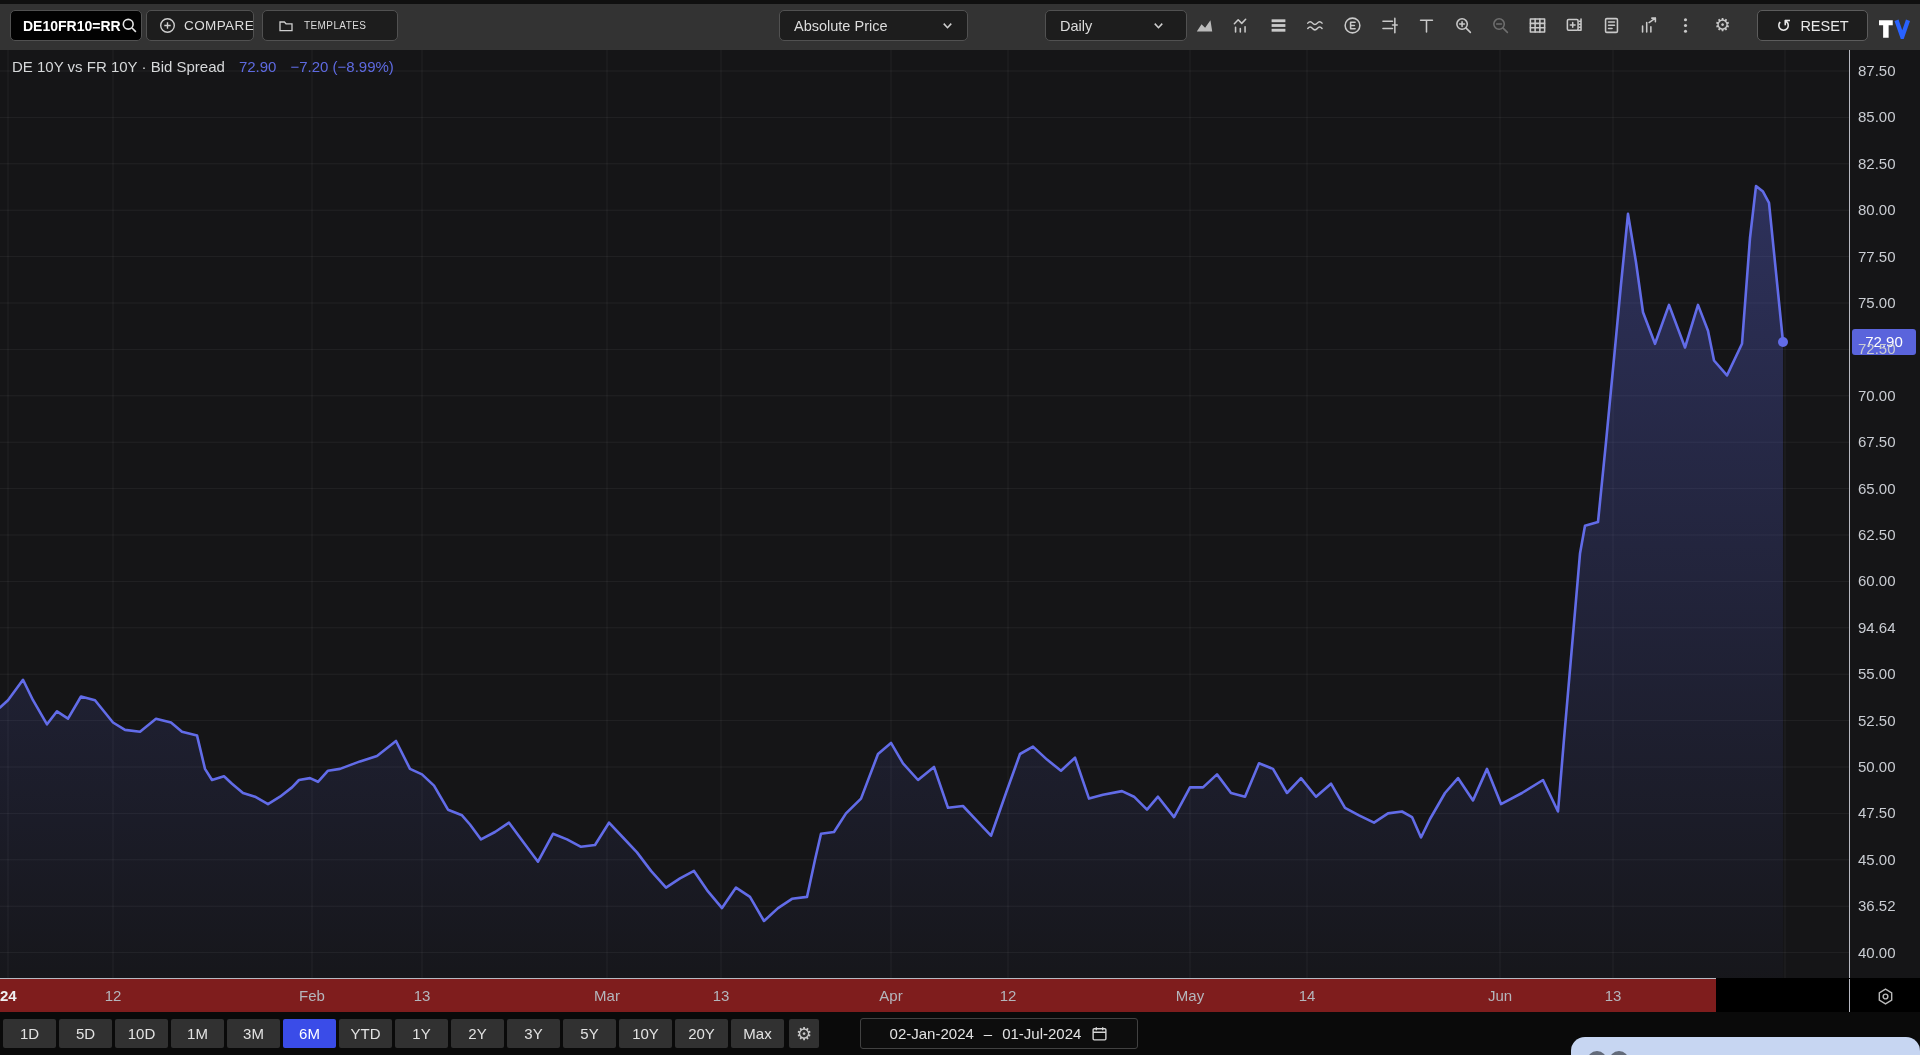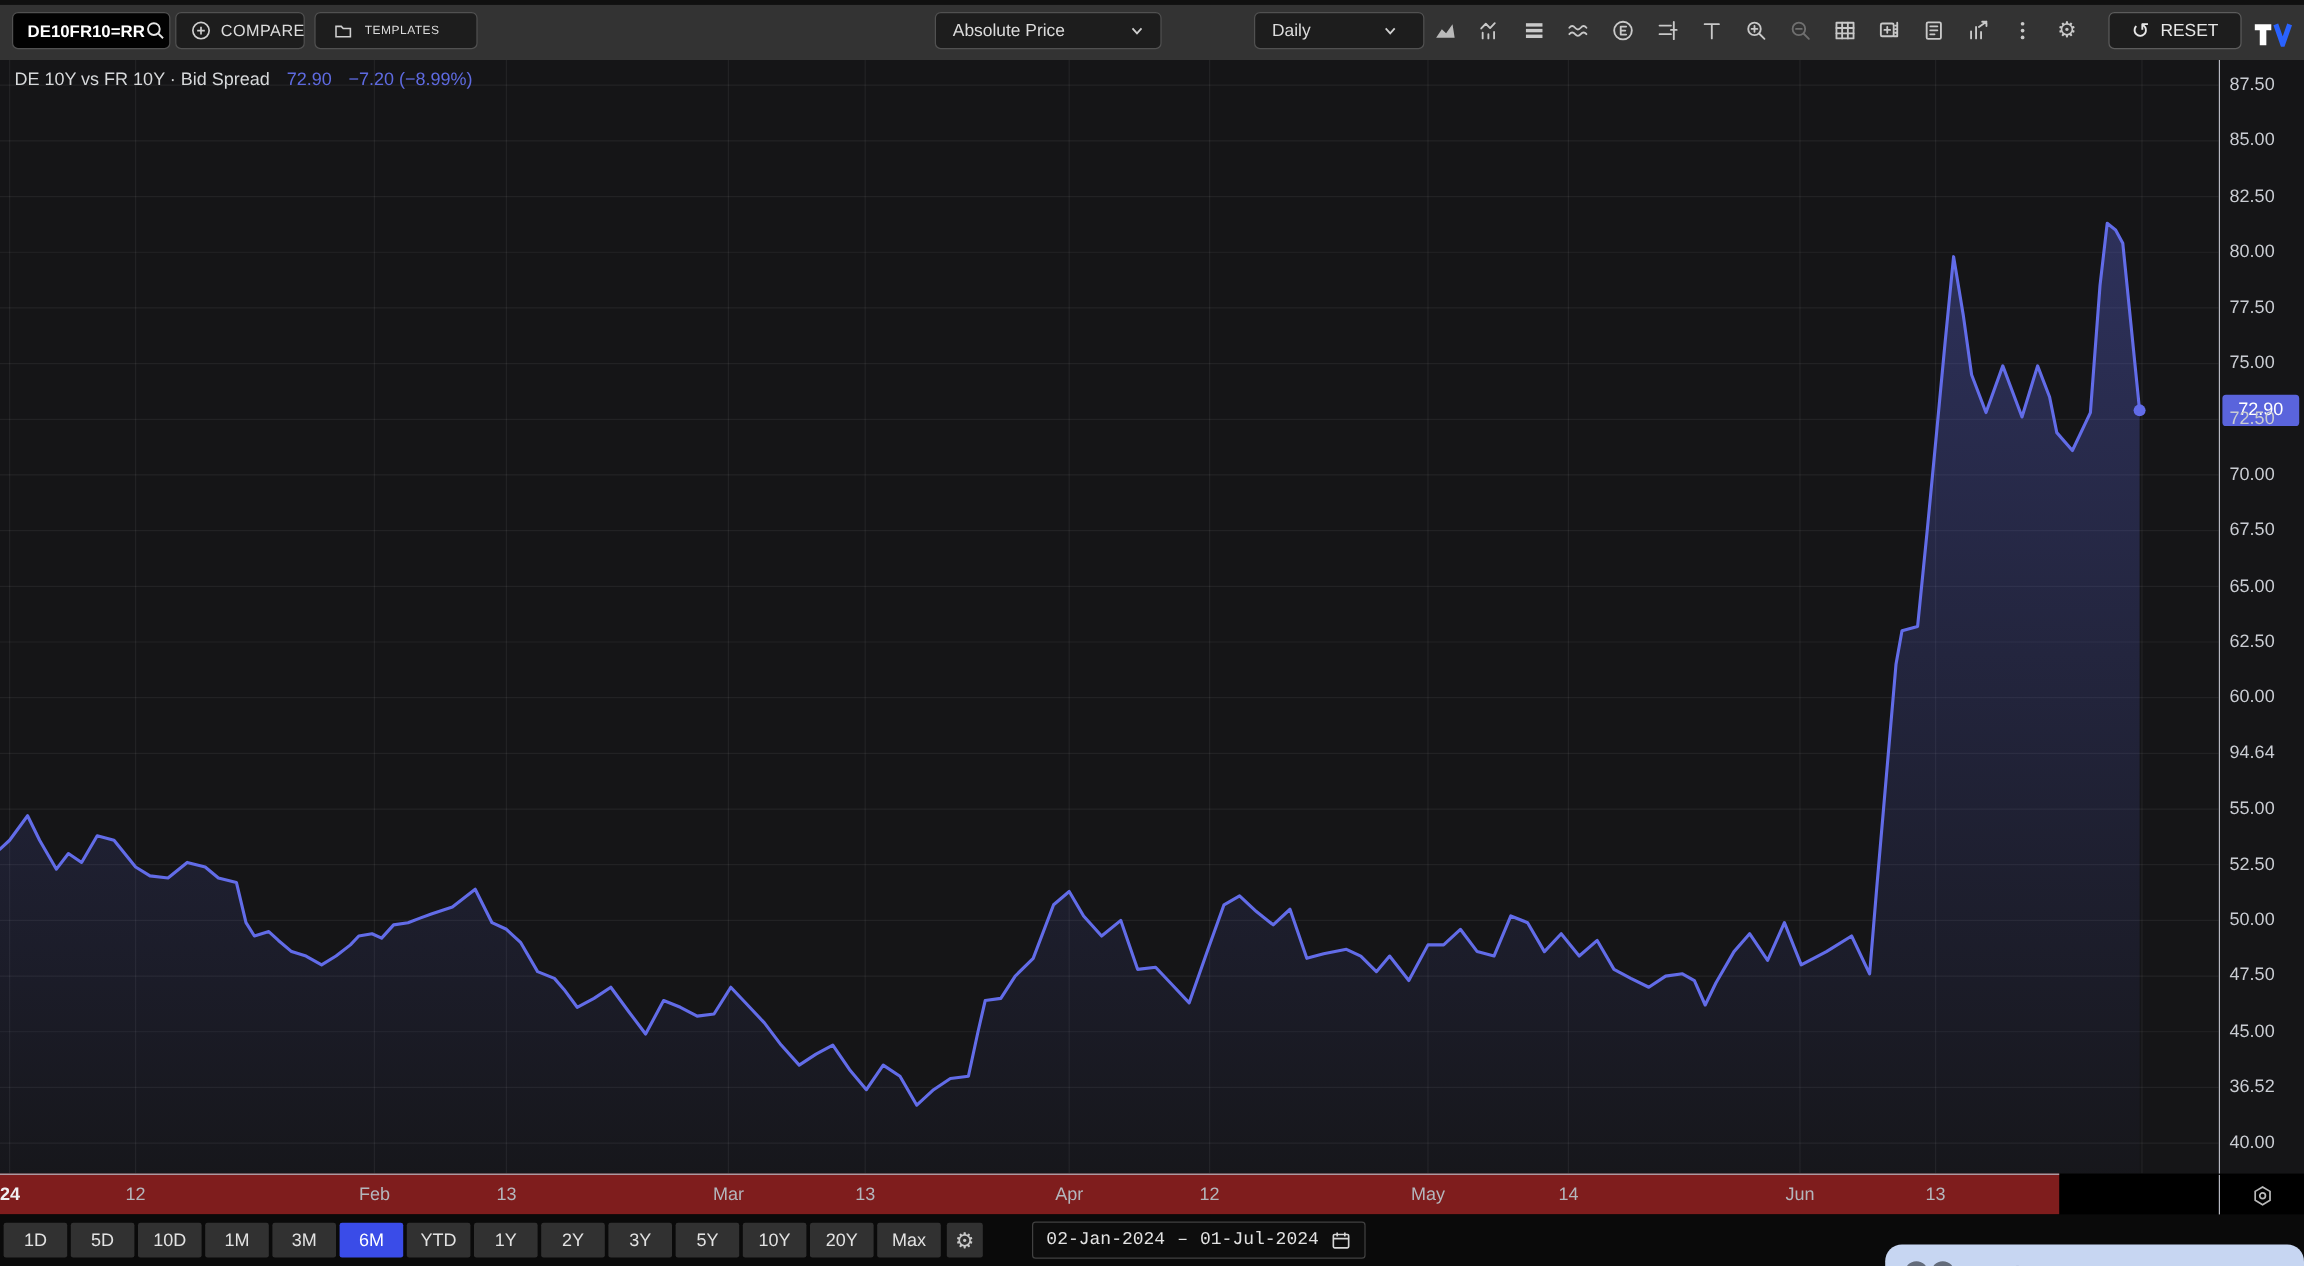--- a/index.html
+++ b/index.html
@@ -56,21 +56,21 @@
   #range-group { position:absolute; left:3px; top:7px; display:flex; gap:3px; }
   .range-btn { min-width:53px; height:29px; background:#313131; color:#e2e2e2;
     font-size:15px; display:flex; align-items:center; justify-content:center;
     border-radius:2px; cursor:pointer; padding:0 6px; }
   .range-btn.active { background:#3a4cе8; }
   .range-btn.active { background:#3a4ce8; color:#fff; }
   #range-gear { position:absolute; top:7px; width:30px; height:29px; background:#313131;
     border-radius:2px; color:#c9c9c9; display:flex; align-items:center; justify-content:center; cursor:pointer;}
   #date-field { position:absolute; left:860px; top:6px; width:278px; height:31px;
     background:#0d0d0d; border:1px solid #414141; border-radius:3px; color:#e2e2e2;
-    font-size:15px; display:flex; align-items:center; justify-content:center; gap:10px; cursor:pointer;font-family:Liberation Mono, monospace; }
+    font-size:15px; display:flex; align-items:center; justify-content:center; gap:10px; cursor:pointer; }
 
   
   #collab-widget { left:1571px; top:1037px; width:349px; height:40px;
     background:#c7d6f2; border-radius:14px 14px 0 0; display:flex; align-items:center;
     padding:8px 14px 0 14px; gap:8px; cursor:pointer; }
   .avatar { width:24px; height:24px; border-radius:50%; background:#636b7a; border:2px solid #c7d6f2; }
   .avatar + .avatar { margin-left:-10px; }
   #collab-title { font-size:15px; font-weight:bold; color:#161b24; margin-left:6px; }
 
   svg { display:block; }

